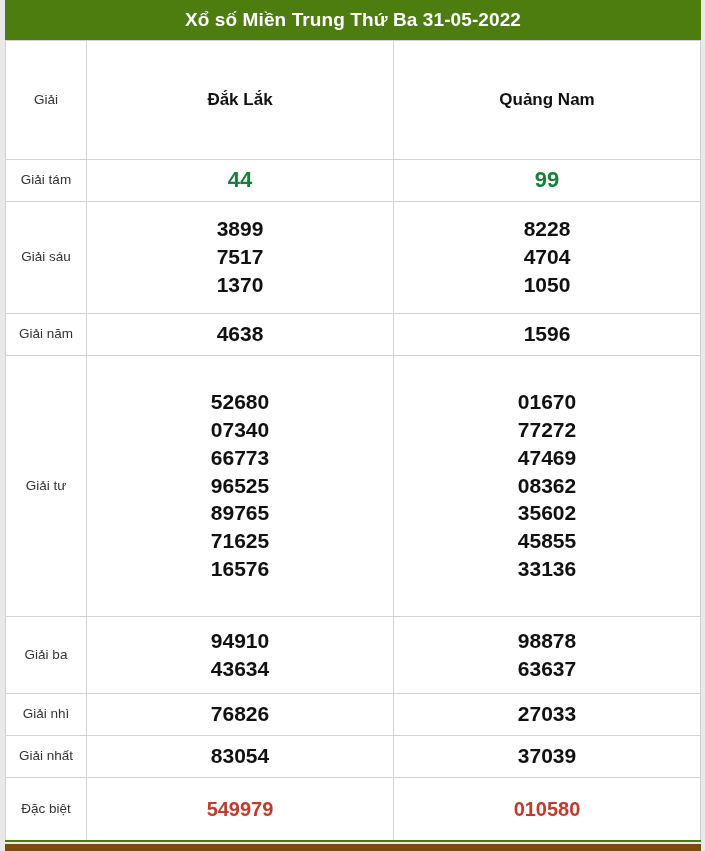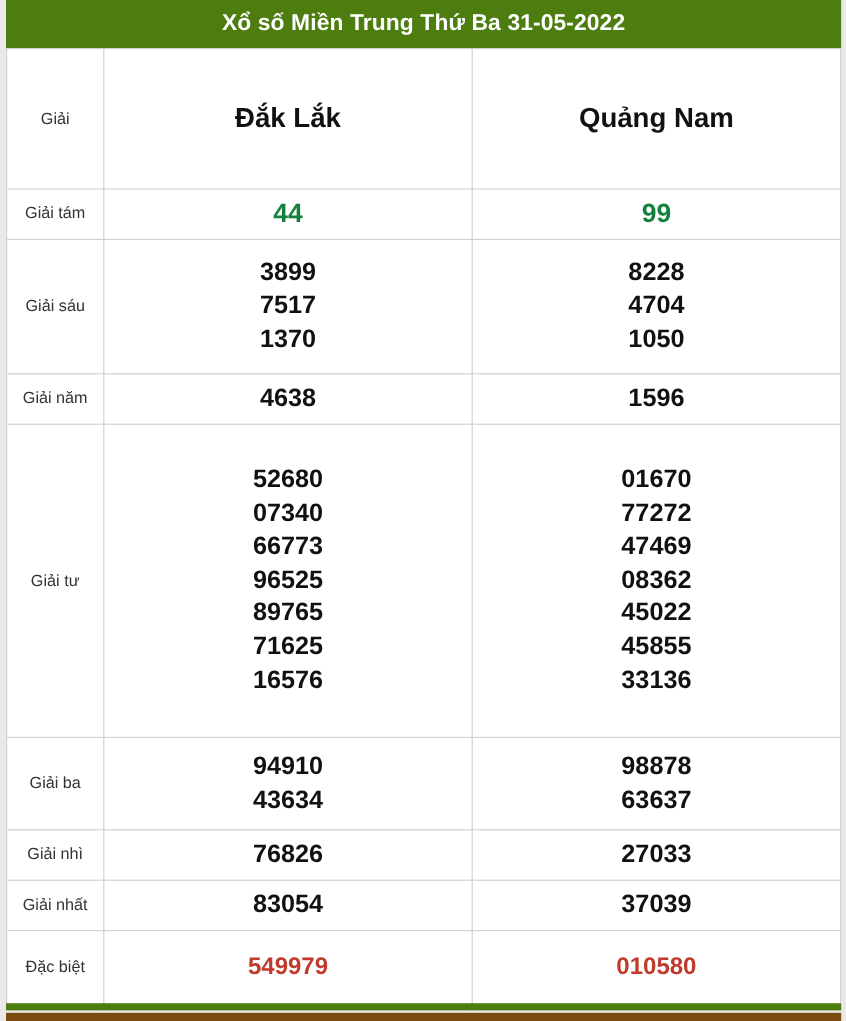--- a/index.html
+++ b/index.html
@@ -41,21 +41,21 @@
 
   
   .result-table {
     flex: 1 1 auto;
     border-collapse: collapse;
     table-layout: fixed;
     background: #ffffff;
     margin: 0 4px 0 5px;
     border-left: 1px solid #cfcfcf;
     border-right: 1px solid #cfcfcf;
-    border-bottom: 6px solid #4d7c0f;
+    border-bottom: 2px solid #4d7c0f;
   }
 
   .result-table td {
     border: 1px solid #d2d2d2;
     text-align: center;
     vertical-align: middle;
     padding: 0;
   }
 
   col.c-label { width: 81px; }
@@ -73,21 +73,21 @@
   .val {
     font-size: 21px;
     font-weight: bold;
     color: #111111;
     line-height: 1.32;
   }
   .val .num { display: block; }
 
   
   .prov-head {
-    font-size: 23px;
+    font-size: 17px;
     font-weight: bold;
     color: #111111;
   }
 
   
   .val.special {
     color: #bf3b2b;
     font-size: 20px;
     font-weight: bold;
   }
@@ -164,21 +164,21 @@
             <span class="num">96525</span>
             <span class="num">89765</span>
             <span class="num">71625</span>
             <span class="num">16576</span>
           </td>
           <td class="val">
             <span class="num">01670</span>
             <span class="num">77272</span>
             <span class="num">47469</span>
             <span class="num">08362</span>
-            <span class="num">45022</span>
+            <span class="num">35602</span>
             <span class="num">45855</span>
             <span class="num">33136</span>
           </td>
         </tr>
         <tr style="height: 77px;">
           <td class="lbl">Giải ba</td>
           <td class="val">
             <span class="num">94910</span>
             <span class="num">43634</span>
           </td>

